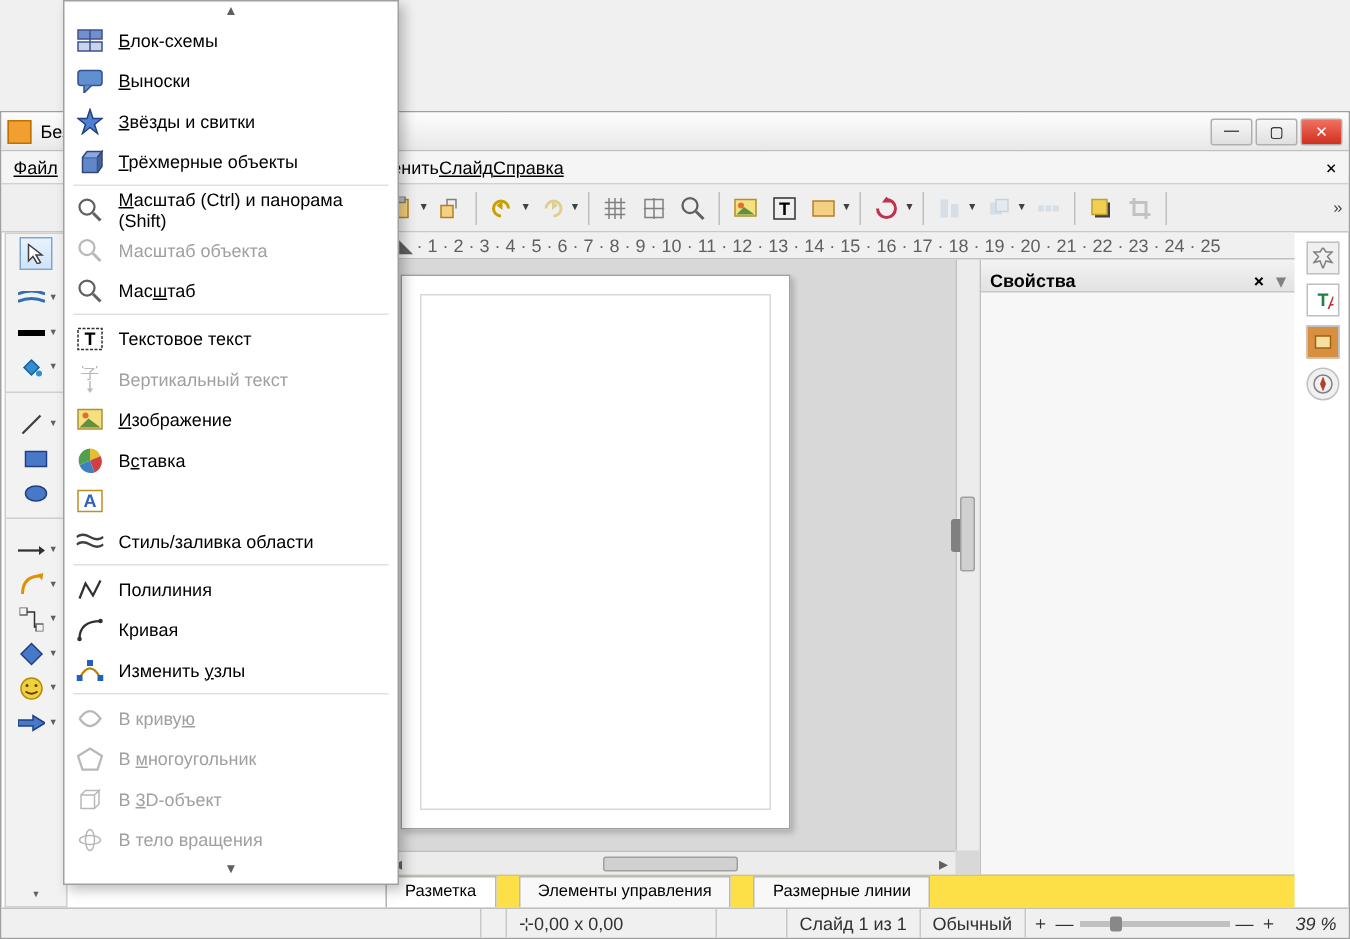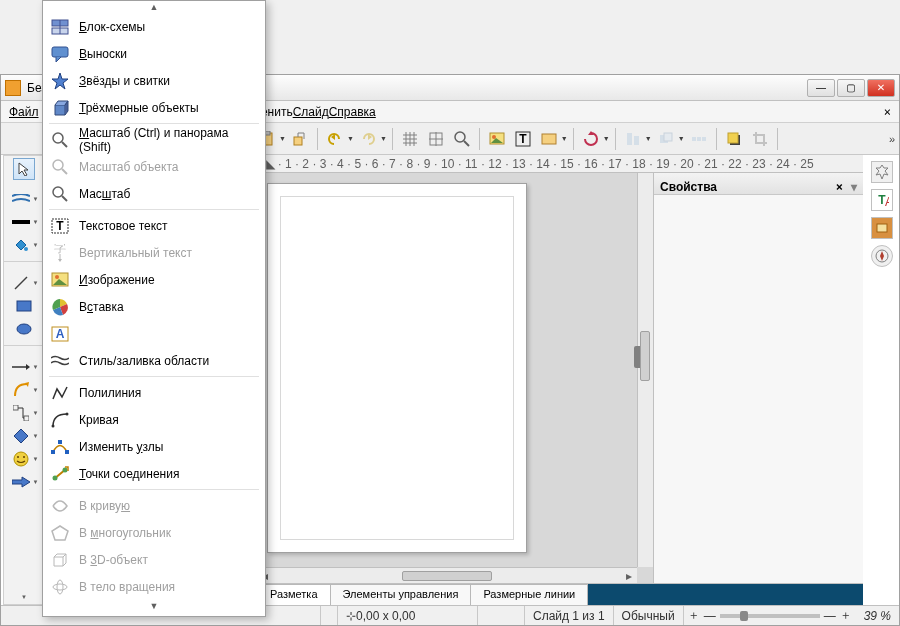--- a/index.html
+++ b/index.html
@@ -33,21 +33,21 @@
 
 
 .workarea { position:absolute; top:80px; left:45px; right:36px; bottom:20px; display:flex; }
 .center { flex:1; display:flex; flex-direction:column; }
 .ruler-h { height:18px; background:#f0f0f0; border-bottom:1px solid #c0c0c0; position:relative; font-size:8px; color:#606060; white-space:nowrap; overflow:hidden; padding-left:4px; line-height:18px; }
 .canvas-area { flex:1; background:#d8d8d8; position:relative; overflow:hidden; }
 .page { position:absolute; top:10px; left:10px; width:260px; height:370px; background:#fff; border:1px solid #a0a0a0; box-shadow:2px 2px 4px rgba(0,0,0,.2); }
 .page-inner { margin:12px; border:1px solid #d8d8d8; height:calc(100% - 24px); }
 .hscroll { height:16px; background:#ececec; border-top:1px solid #c0c0c0; display:flex; align-items:center; }
 .hscroll .thumb { margin:0 auto; width:90px; height:10px; background:#d0d0d0; border:1px solid #a0a0a0; border-radius:2px; }
-.tabs-bottom { height:22px; background:#0c4a6e; border-top:1px solid #c0c0c0; display:flex; }
+.tabs-bottom { height:22px; background:#fde047; border-top:1px solid #c0c0c0; display:flex;gap:16px; }
 .tab-b { padding:3px 12px; border:1px solid #b8b8b8; border-bottom:none; margin-right:-1px; background:#f8f8f8; font-size:11px; }
 .tab-b.active { background:#fff; font-weight:400; }
 
 
 .rpanel { width:210px; border-left:1px solid #c0c0c0; background:#f7f7f7; display:flex; flex-direction:column; }
 .rpanel-head { height:22px; background:linear-gradient(#f3f3f3,#e2e2e2); border-bottom:1px solid #c8c8c8; display:flex; align-items:flex-end; padding:0 6px; font-weight:bold; }
 .rpanel-head .rx { margin-left:auto; font-family:monospace; }
 .rpanel-body { flex:1; }
 
 
@@ -566,31 +566,20 @@
         <span class="ic">
           <svg width="18" height="16">
             <path d="M2 13 Q9 0 16 13" fill="none" stroke="#c08000" stroke-width="1.5"></path>
             <rect x="0" y="11" width="4" height="4" fill="#2060c0"></rect>
             <rect x="7" y="1" width="4" height="4" fill="#2060c0"></rect>
             <rect x="14" y="11" width="4" height="4" fill="#2060c0"></rect>
           </svg>
         </span>
         <span class="lbl"><span>Изменить <span class="ul">у</span>злы</span></span>
       </div>
-      <div class="pp-item">
-        <span class="ic">
-          <svg width="18" height="16">
-            <path d="M3 13 L15 3" stroke="#c08000" stroke-width="2"></path>
-            <circle cx="4" cy="12" r="2.5" fill="#50a050"></circle>
-            <circle cx="14" cy="4" r="2.5" fill="#50a050"></circle>
-            <path d="M14 1 L17 1 L17 5" fill="none" stroke="#c08000" stroke-width="1.5"></path>
-          </svg>
-        </span>
-        <span class="lbl"><span><span class="ul">Т</span>очки соединения</span></span>
-      </div>
       <div class="pp-sep"></div>
       <div class="pp-item disabled">
         <span class="ic">
           <svg width="18" height="16">
             <path d="M2 8 Q9 -2 16 8 Q9 18 2 8" fill="none" stroke="#b8b8b8" stroke-width="1.5"></path>
           </svg>
         </span>
         <span class="lbl"><span>В криву<span class="ul">ю</span></span></span>
       </div>
       <div class="pp-item disabled">

